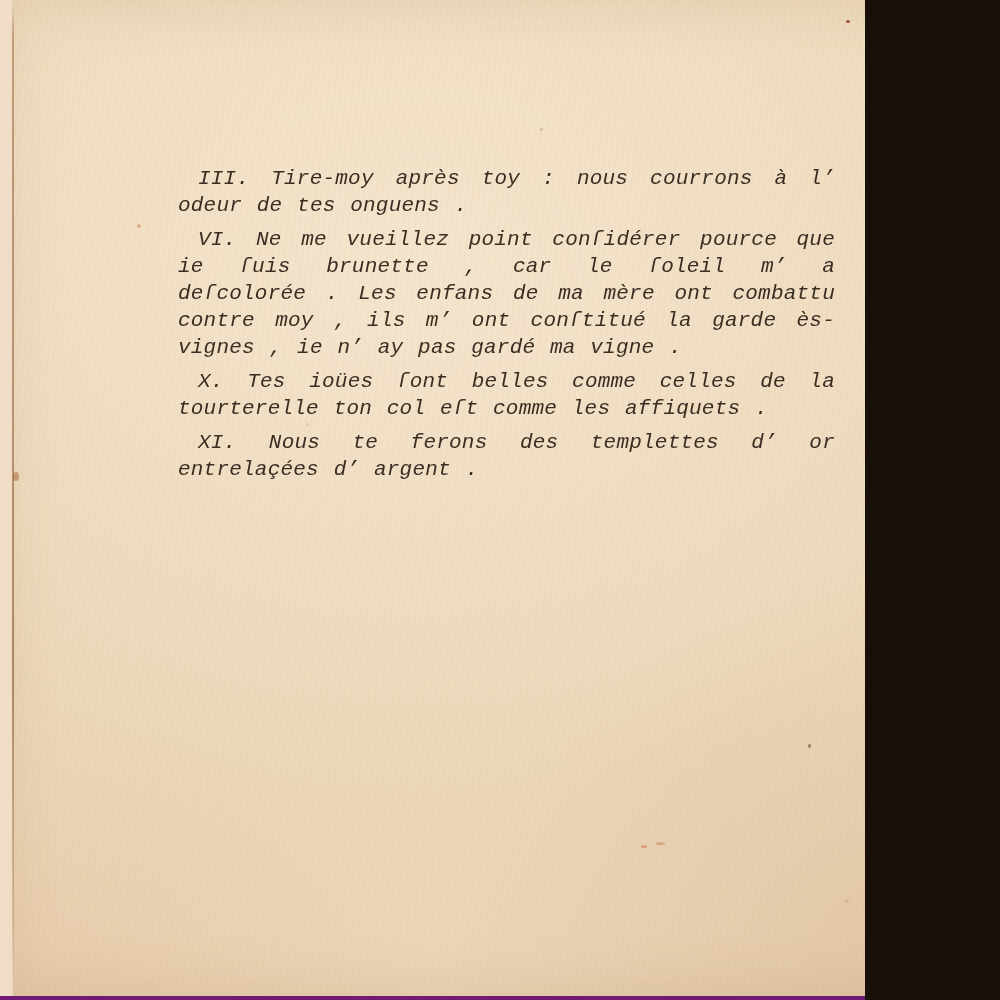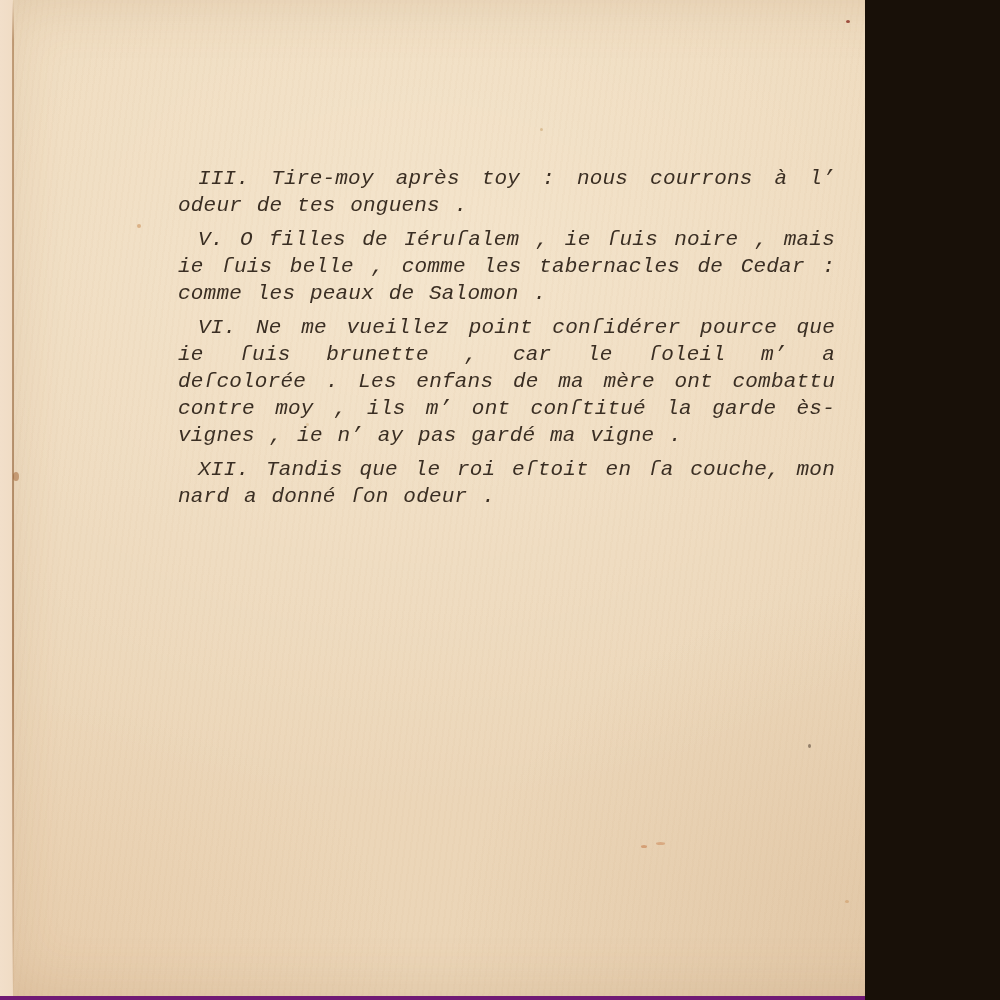--- a/index.html
+++ b/index.html
@@ -84,23 +84,23 @@
 </style>
 </head>
 <body>
 
 <div class="scan">
   <div class="page">
     <div class="under-page"></div>
     <div class="crease"></div>
     <div class="verses">
         <p class="verse"><span class="numeral">III.</span><span>&nbsp;Tire-moy après toy&nbsp;: nous courrons à l’ odeur de tes onguens&nbsp;.</span></p>
-        <p class="verse"><span class="numeral">V.</span><span>&nbsp;O filles de Iéruſalem&nbsp;, ie ſuis noire&nbsp;, mais ie ſuis belle&nbsp;, comme les tabernacles de Cedar&nbsp;: comme les peaux de Salomon&nbsp;.</span></p>
         <p class="verse"><span class="numeral">VI.</span><span>&nbsp;Ne me vueillez point conſidérer pource que ie ſuis brunette&nbsp;, car le ſoleil m’ a deſcolorée&nbsp;. Les enfans de ma mère ont combattu contre moy&nbsp;, ils m’ ont conſtitué la garde ès-vignes&nbsp;, ie n’ ay pas gardé ma vigne&nbsp;.</span></p>
-        <p class="verse"><span class="numeral">XII.</span><span>&nbsp;Tandis que le roi eſtoit en ſa couche, mon nard a donné ſon odeur&nbsp;.</span></p>
+        <p class="verse"><span class="numeral">X.</span><span>&nbsp;Tes ioües ſont belles comme celles de la tourterelle ton col eſt comme les affiquets&nbsp;.</span></p>
+        <p class="verse"><span class="numeral">XI.</span><span>&nbsp;Nous te ferons des templettes d’ or entrelaçées d’ argent&nbsp;.</span></p>
       </div>
     <div id="spots-layer">
         <div class="spot" style="left: 846px; top: 20px; width: 4px; height: 3px; background: rgb(138, 44, 30); opacity: 0.8; border-radius: 50%;"></div>
         <div class="spot" style="left: 930px; top: 51px; width: 6px; height: 3px; background: rgb(125, 36, 24); opacity: 0.85; border-radius: 50%;"></div>
         <div class="spot" style="left: 971px; top: 37px; width: 5px; height: 3px; background: rgb(138, 44, 30); opacity: 0.7; border-radius: 50%;"></div>
         <div class="spot" style="left: 884px; top: 110px; width: 3px; height: 3px; background: rgb(180, 101, 47); opacity: 0.5; border-radius: 50%;"></div>
         <div class="spot" style="left: 540px; top: 128px; width: 3px; height: 3px; background: rgb(185, 138, 74); opacity: 0.4; border-radius: 50%;"></div>
         <div class="spot" style="left: 137px; top: 224px; width: 4px; height: 4px; background: rgb(192, 122, 58); opacity: 0.45; border-radius: 50%;"></div>
         <div class="spot" style="left: 13px; top: 472px; width: 6px; height: 9px; background: rgb(160, 96, 48); opacity: 0.5; border-radius: 50%;"></div>
         <div class="spot" style="left: 808px; top: 744px; width: 3px; height: 4px; background: rgb(90, 74, 58); opacity: 0.6; border-radius: 50%;"></div>

